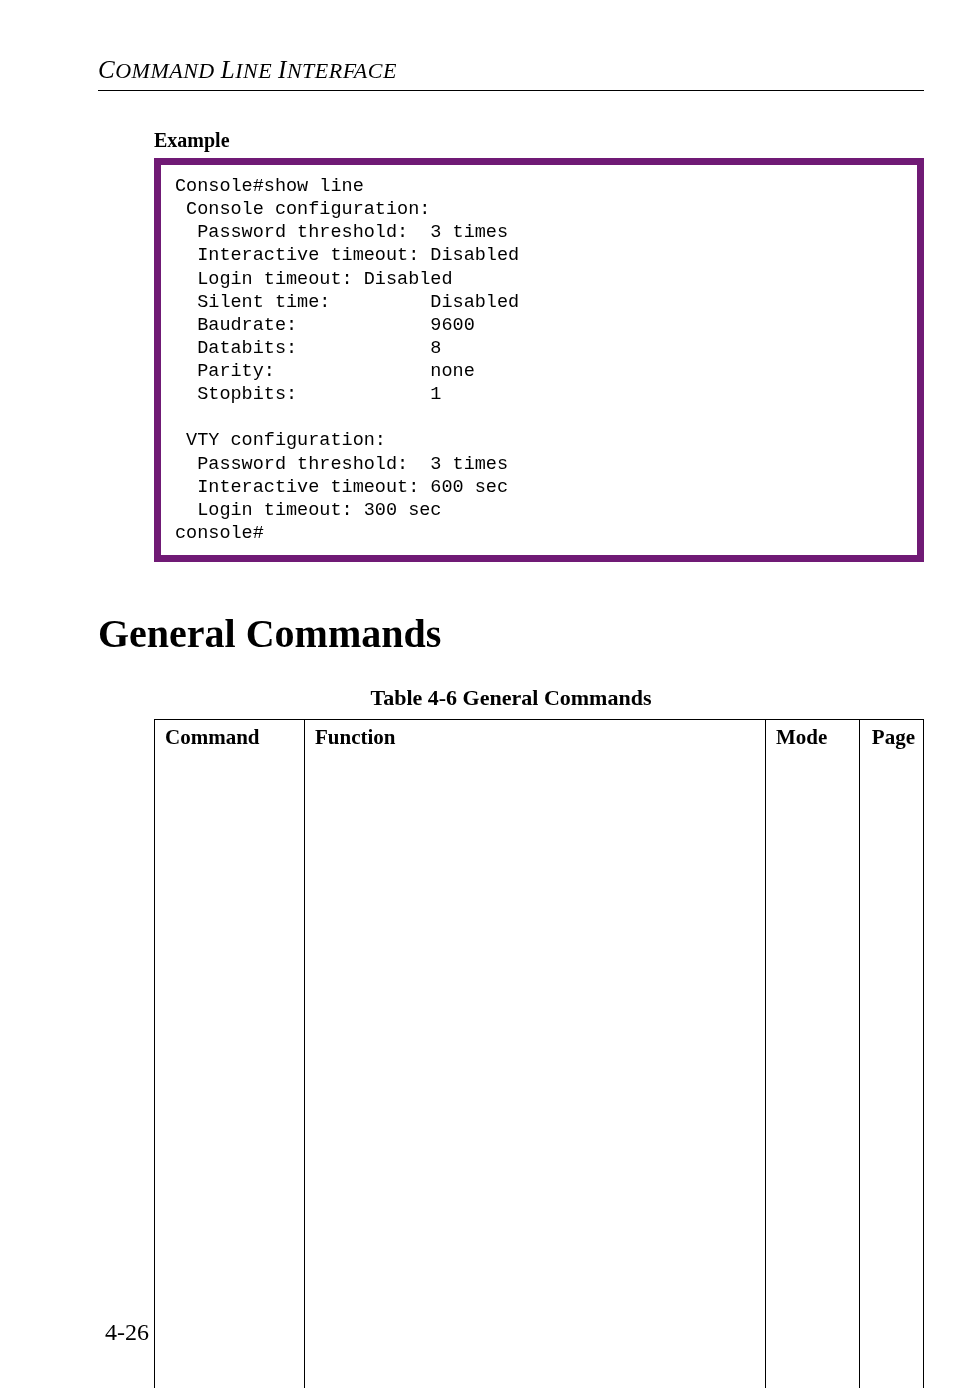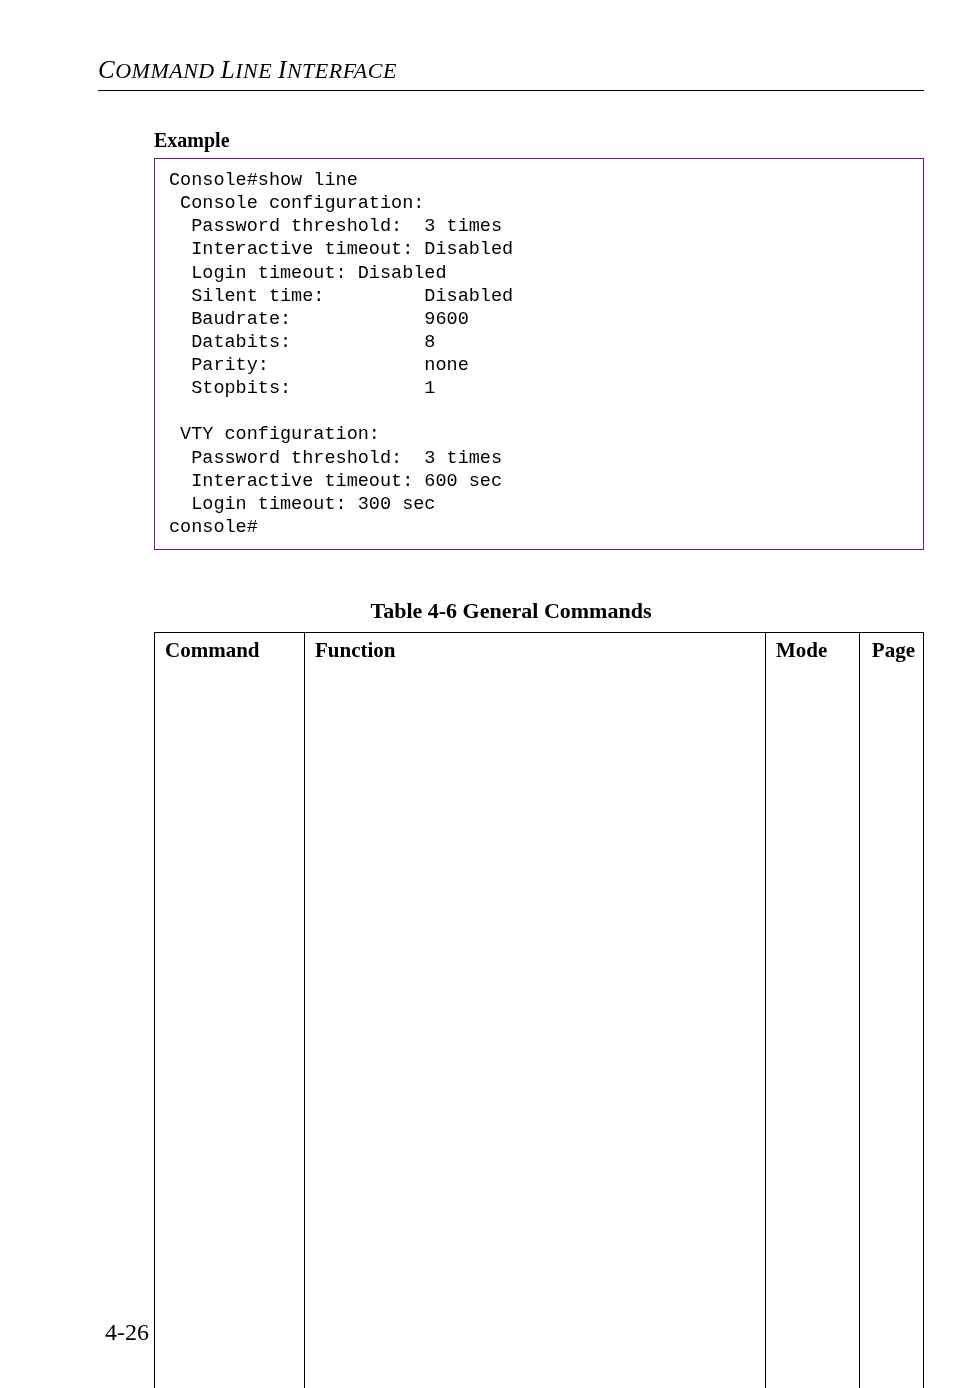--- a/index.html
+++ b/index.html
@@ -33,21 +33,21 @@
   .example-heading {
     font-weight: bold;
     font-size: 20px;
     margin: 0 0 6px 56px;
   }
   .example-lead {
     font-size: 24px;
     margin: 0 0 16px 56px;
   }
   .console-box {
-    border: 1px solid #701a75;
+    border: 7px solid #701a75;
     margin: 0 0 48px 56px;
     padding: 10px 14px 10px 14px;
     font-family: 'Courier New', Courier, monospace;
     font-size: 18.5px;
     line-height: 1.25;
     white-space: pre;
   }
   h1.section {
     font-size: 40px;
     font-weight: bold;
@@ -111,20 +111,21 @@
   Databits:            8
   Parity:              none
   Stopbits:            1
 
  VTY configuration:
   Password threshold:  3 times
   Interactive timeout: 600 sec
   Login timeout: 300 sec
 console#</div>
 
+  <h1 class="section">General Commands</h1>
 
   <div class="table-caption">Table 4-6  General Commands</div>
 
   <table class="cmds">
     <thead>
       <tr>
         <th class="cmd">Command</th>
         <th>Function</th>
         <th class="mode">Mode</th>
         <th class="page">Page</th>

